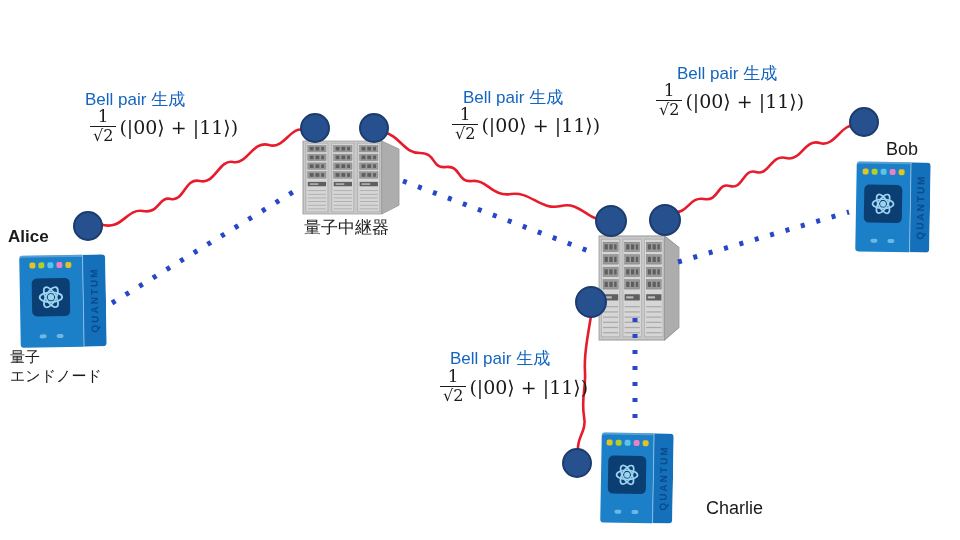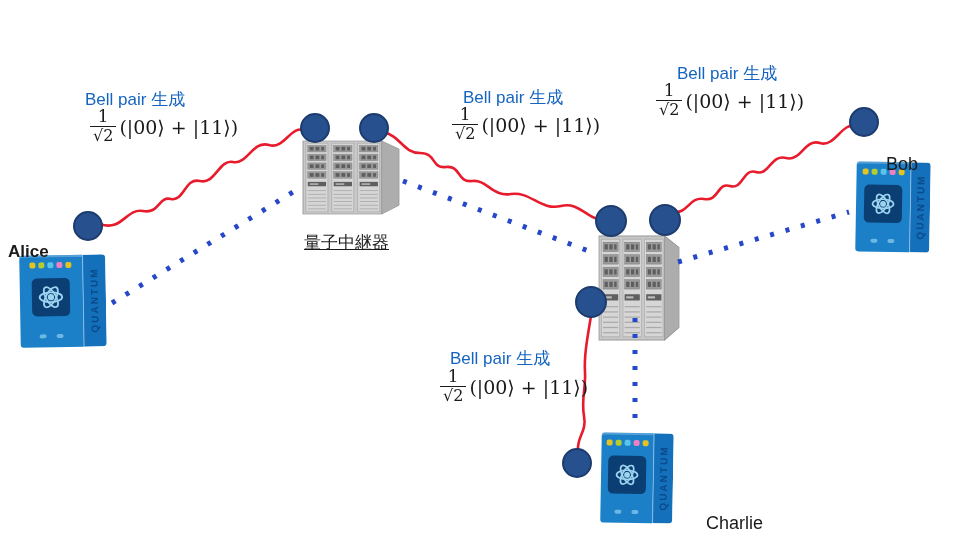--- a/index.html
+++ b/index.html
@@ -17,21 +17,21 @@
     position:absolute; z-index:3; display:flex; align-items:center;
     font-family:"DejaVu Serif", serif; color:var(--text-black,#1a1a1a);
     font-size:19px; white-space:nowrap;
   }
   .frac { display:inline-flex; flex-direction:column; align-items:center; margin-right:3px; }
   .frac .num { line-height:1.05; padding:0 5px; font-size:17px; }
   .frac .den { border-top:1.6px solid var(--text-black,#1a1a1a); line-height:1.15; padding:0 3px; font-size:16px; }
 
   .node-label {
     position:absolute; z-index:3; color:var(--text-black,#1a1a1a);
-    font-size:18px; white-space:nowrap;margin-top:15px;
+    font-size:18px; white-space:nowrap;
   }
   .node-label.small { font-size:15px; line-height:1.25; }
 
   .device { position:absolute; z-index:2; display:flex; }
   .device-front {
     flex:1; background:var(--device-front,#1b80c8);
     border-radius:3px 0 0 3px; position:relative;
     display:flex; flex-direction:column; align-items:center;
     box-shadow: inset 0 2px 0 rgba(255,255,255,0.25);
   }
@@ -165,21 +165,25 @@
   <div class="bell-title" style="left:450px;top:347px;">Bell pair 生成</div>
   <div class="formula" style="left:440px;top:368px;">
     <span class="frac">
         <span class="num">1</span>
         <span class="den">√2</span>
       </span>
     <span class="rest">(|00⟩ + |11⟩)</span>
   </div>
 
   <div class="node-label" style="left:8px;top:227px;font-size:17px;font-weight:bold;">Alice</div>
-  <div class="node-label" style="left:304px;top:216px;font-size:17px;text-decoration:underline;">量子中継器</div>
+  <div class="node-label small" style="left:10px;top:348px;">
+    <div>量子</div>
+    <div>エンドノード</div>
+  </div>
+  <div class="node-label" style="left:304px;top:216px;font-size:17px;">量子中継器</div>
   <div class="node-label" style="left:886px;top:139px;">Bob</div>
   <div class="node-label" style="left:706px;top:498px;">Charlie</div>
 
   <div class="device" style="left:20px;top:255px;width:86px;height:92px;transform:rotate(-1deg);">
     <div class="device-front">
       <div class="led-row">
           <span class="led led1"></span>
           <span class="led led2"></span>
           <span class="led led3"></span>
           <span class="led led4"></span>

